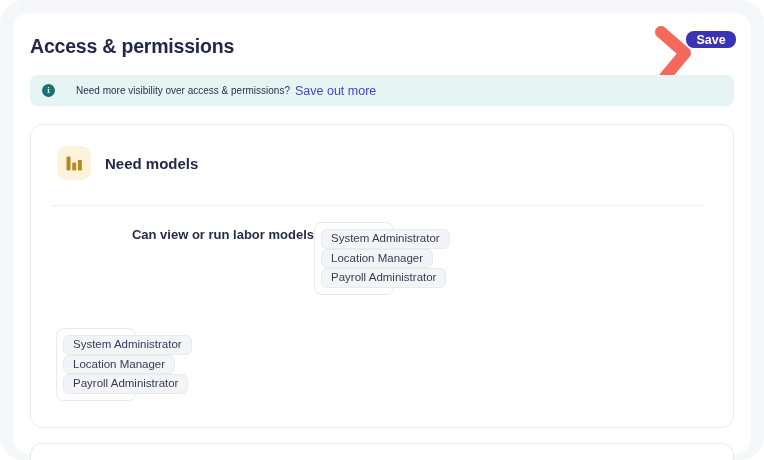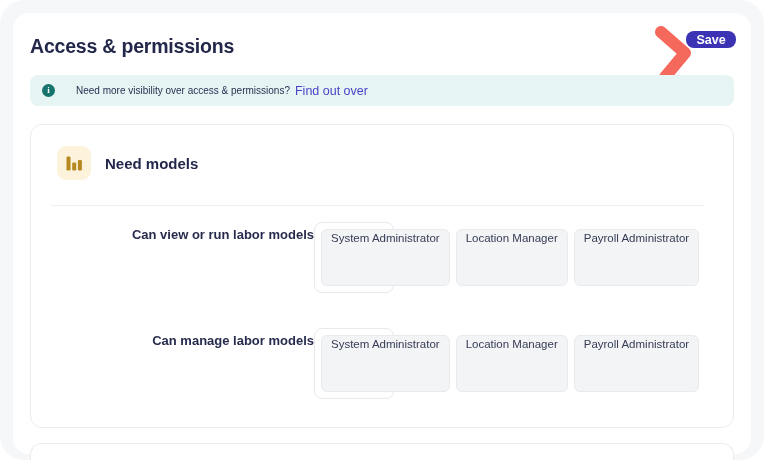--- a/index.html
+++ b/index.html
@@ -54,21 +54,21 @@
   }
   .section-title { margin-left: 14px; font-size: 15px; font-weight: bold; color: #23284a; }
   .divider { position: absolute; left: 20px; right: 28px; top: 80px; height: 1px; background: #eef0f2; }
   .perm-row { position: absolute; left: 25px; display: flex; align-items: flex-start; text-align: right; }
   .perm-row.row-0 { top: 97px; }
   .perm-row.row-1 { top: 203px; }
   .perm-label { flex: 0 0 258px; font-size: 13px; font-weight: bold; color: #272c4d; padding-top: 5px; }
   .tag-box {
     width: 80px; min-height: 71px; border: 1px solid #e7e9ec; border-radius: 8px;
     background: #ffffff; padding: 6px 0 6px 6px;
-    display: flex; gap: 6px; overflow: visible;
+    display: flex; flex-direction: column; overflow: visible;
   }
   .tag {
     width: max-content; background: #f3f4f6; border: 1px solid #e9eaee; border-radius: 6px;
     padding: 2px 9px 3px 9px; font-size: 11.5px; color: #363c55; white-space: nowrap; line-height: 1.1;
   }
 </style>
 </head>
 <body>
 
 <div class="window">
@@ -78,21 +78,21 @@
 
     <button class="save-btn">Save</button>
 
     <svg class="arrow-annotation" viewBox="0 0 64 72">
       <polyline points="23,14 47,35 27,59" fill="none" stroke="#f5695c" stroke-width="12" stroke-linecap="round" stroke-linejoin="round"></polyline>
     </svg>
 
     <div class="banner">
       <span class="info-icon">i</span>
       <span class="banner-text">Need more visibility over access &amp; permissions?</span>
-      <a class="banner-link">Find out over</a>
+      <a class="banner-link">Save out more</a>
     </div>
 
     <div class="card">
 
       <div class="section-header">
         <span class="icon-tile">
           <svg width="18" height="18" viewBox="0 0 18 18">
             <rect x="1.5" y="2.5" width="4" height="14" rx="1.2" fill="#b5891f"></rect>
             <rect x="7.2" y="8.5" width="4" height="8" rx="1.2" fill="#b5891f"></rect>
             <rect x="12.9" y="6" width="4" height="10.5" rx="1.2" fill="#b5891f"></rect>
@@ -106,21 +106,20 @@
       <div class="perm-row row-0">
         <div class="perm-label">Can view or run labor models</div>
         <div class="tag-box">
           <span class="tag">System Administrator</span>
           <span class="tag">Location Manager</span>
           <span class="tag">Payroll Administrator</span>
         </div>
       </div>
 
       <div class="perm-row row-1">
-        <div class="perm-label">Can manage labor models</div>
         <div class="tag-box">
           <span class="tag">System Administrator</span>
           <span class="tag">Location Manager</span>
           <span class="tag">Payroll Administrator</span>
         </div>
       </div>
 
     </div>
 
     <div class="card-lower"></div>

